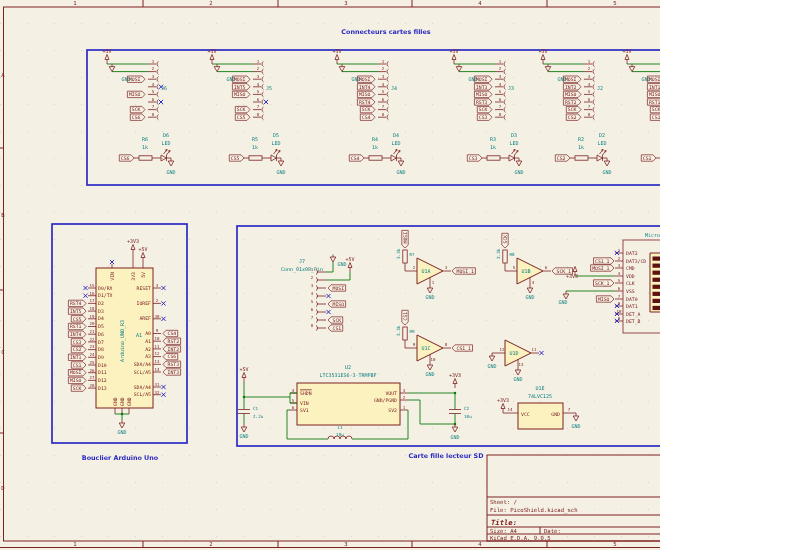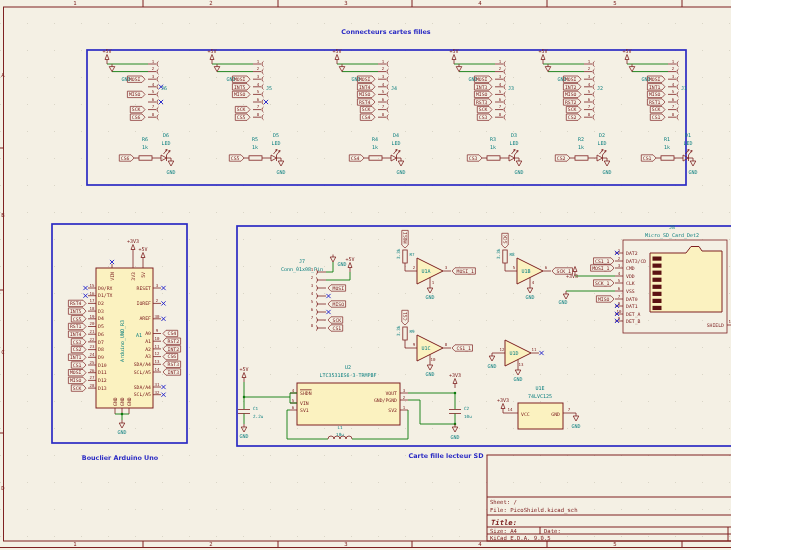--- a/index.html
+++ b/index.html
@@ -1,17 +1,17 @@
 <!DOCTYPE html>
 <html style="--maroon: #7E2121; --field: #0E8080; --wire: #0B7A0B; --blue: #2B2BC4; --nc: #1A1AC8; --fill: #FBF2C0; --bg: #F4F0E4; --pad: #5C1212;"><head>
 <meta charset="utf-8">
 <style>
   html,body{margin:0;padding:0;}
   .canvas{
-    position:relative;width:731px;height:550px;overflow:hidden;
+    position:relative;width:660px;height:550px;overflow:hidden;
     background-color:var(--bg,#F4F0E4);
     background-image:radial-gradient(circle,#d9d5c6 .7px,transparent .9px);
     background-size:27px 27px;background-position:14px 10px;
   }
   svg{position:absolute;left:0;top:0;}
   text{font-family:"DejaVu Sans Mono",monospace;}
   .t-f{fill:var(--field);font-size:5px;text-anchor:middle;}
   .t-fs{fill:var(--field);font-size:4.3px;}
   .t-p{fill:var(--maroon);font-size:4.8px;}
   .t-n{fill:var(--maroon);font-size:4.1px;text-anchor:middle;}

